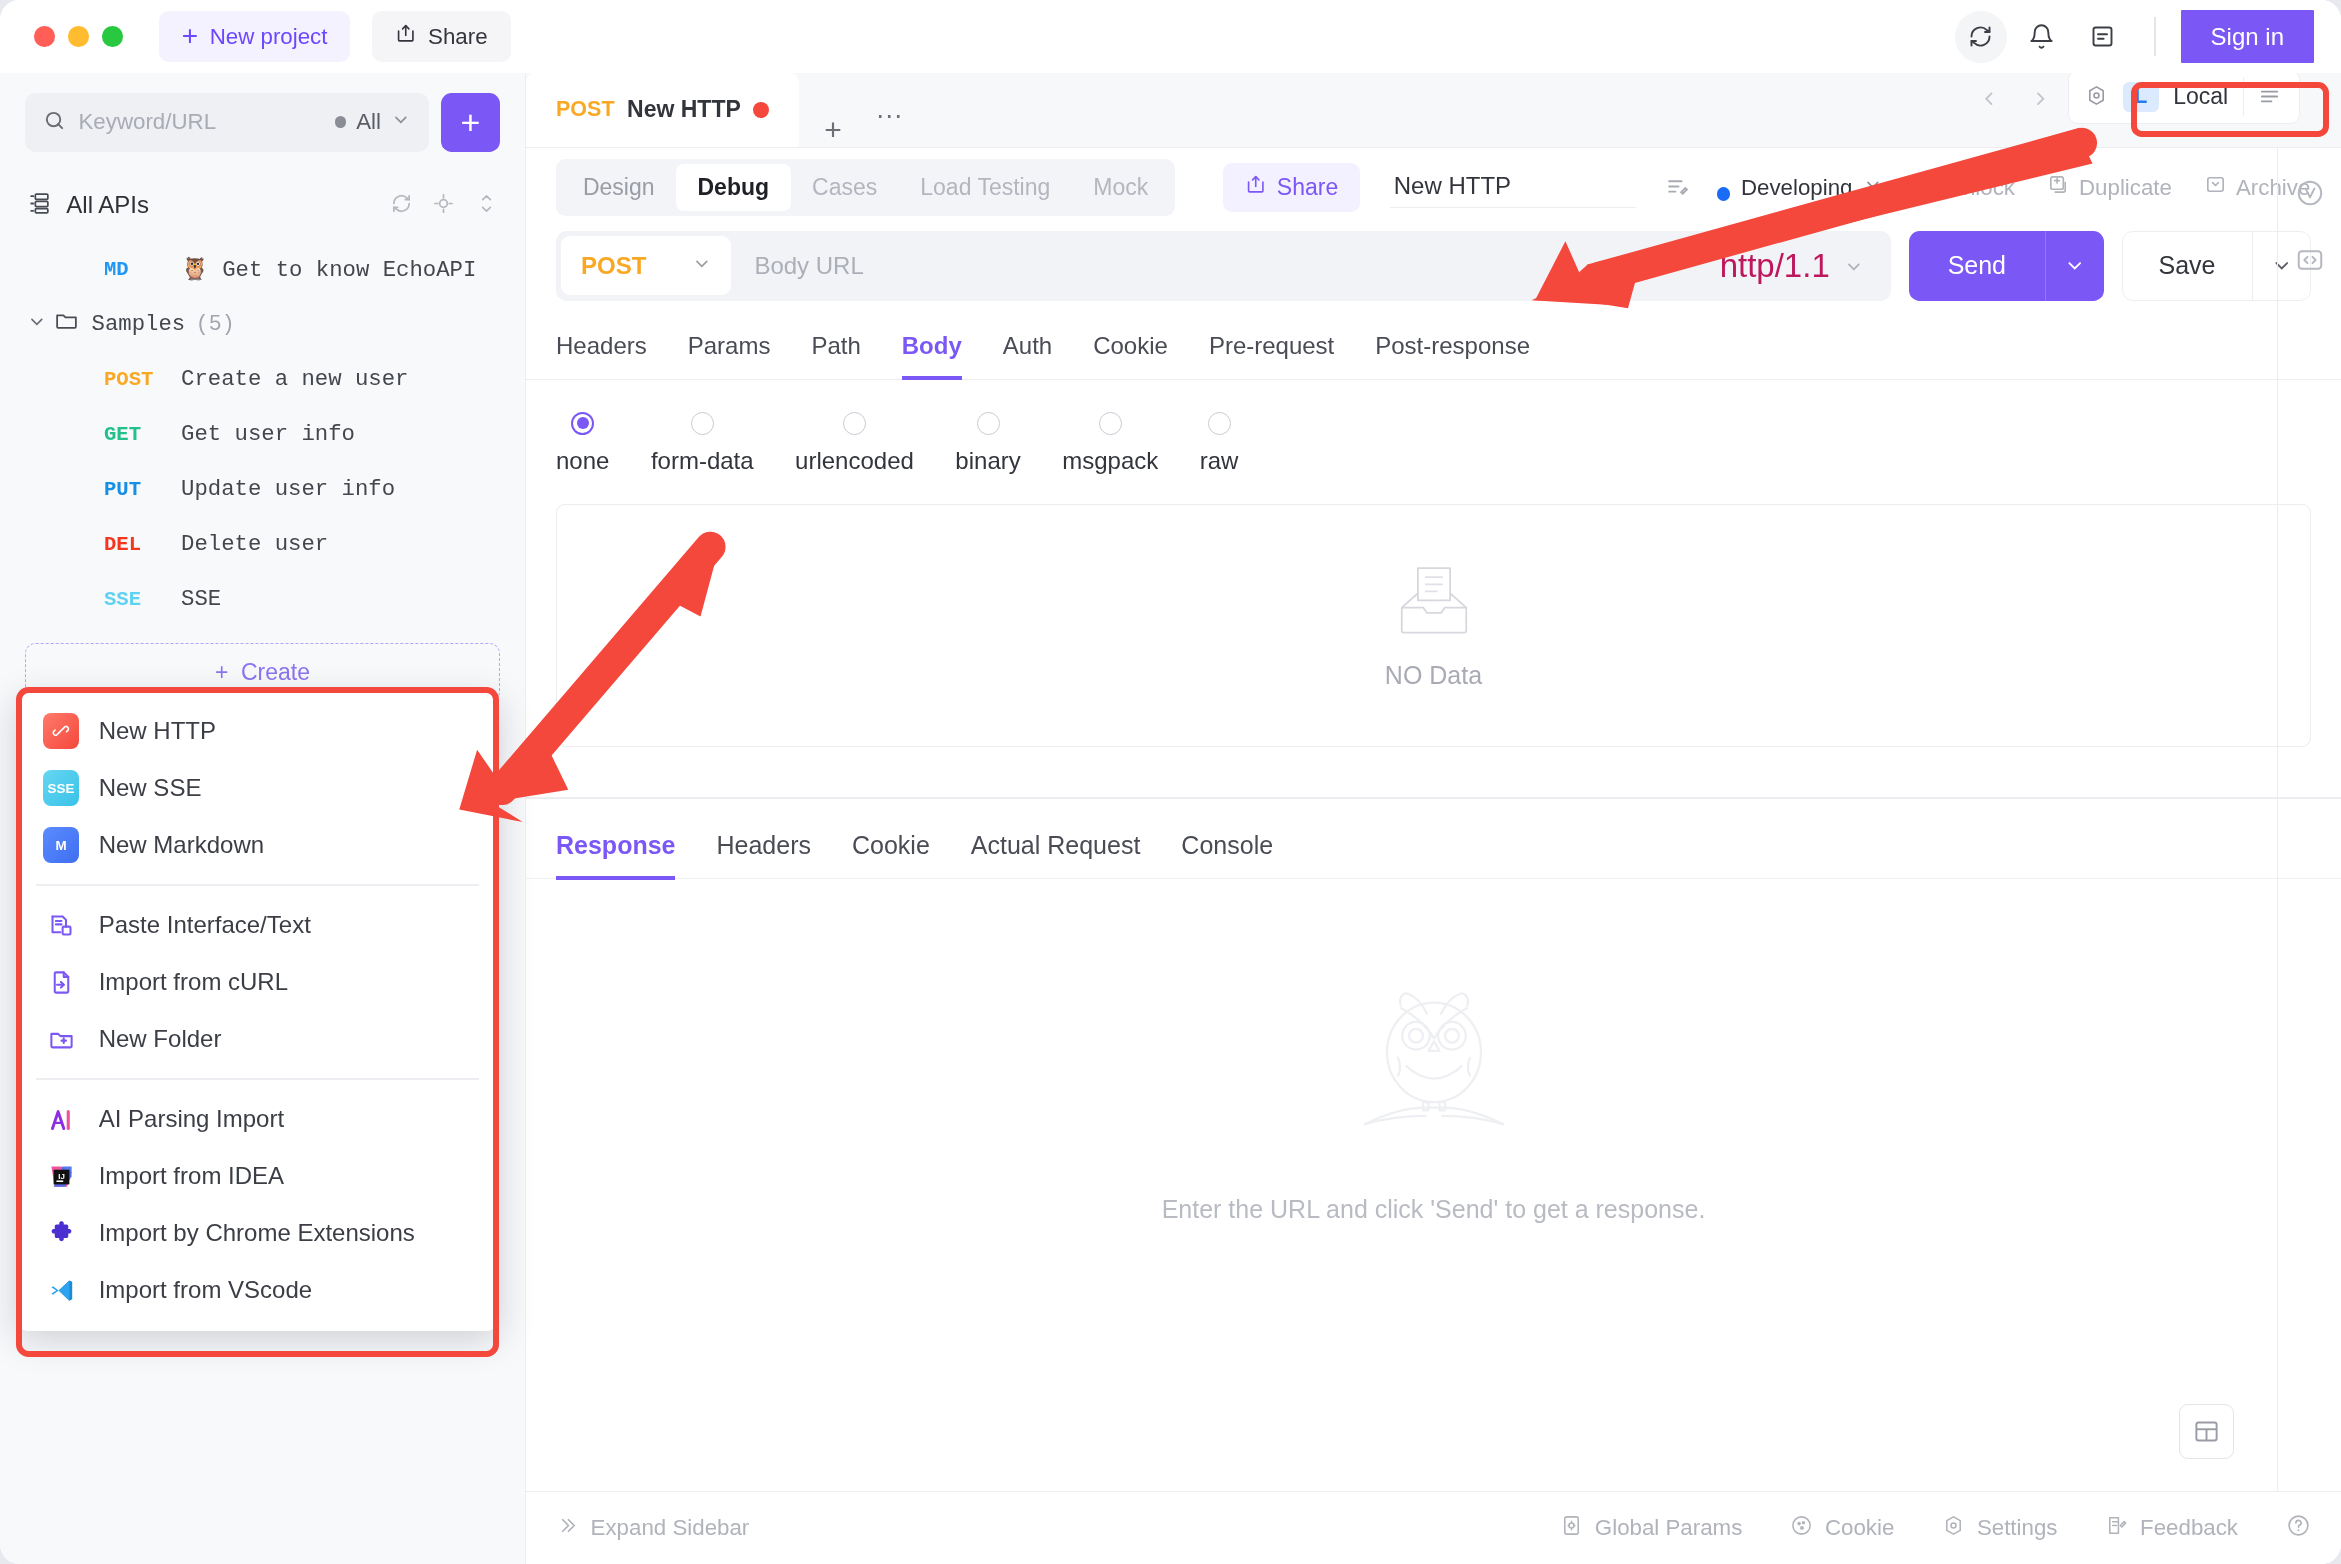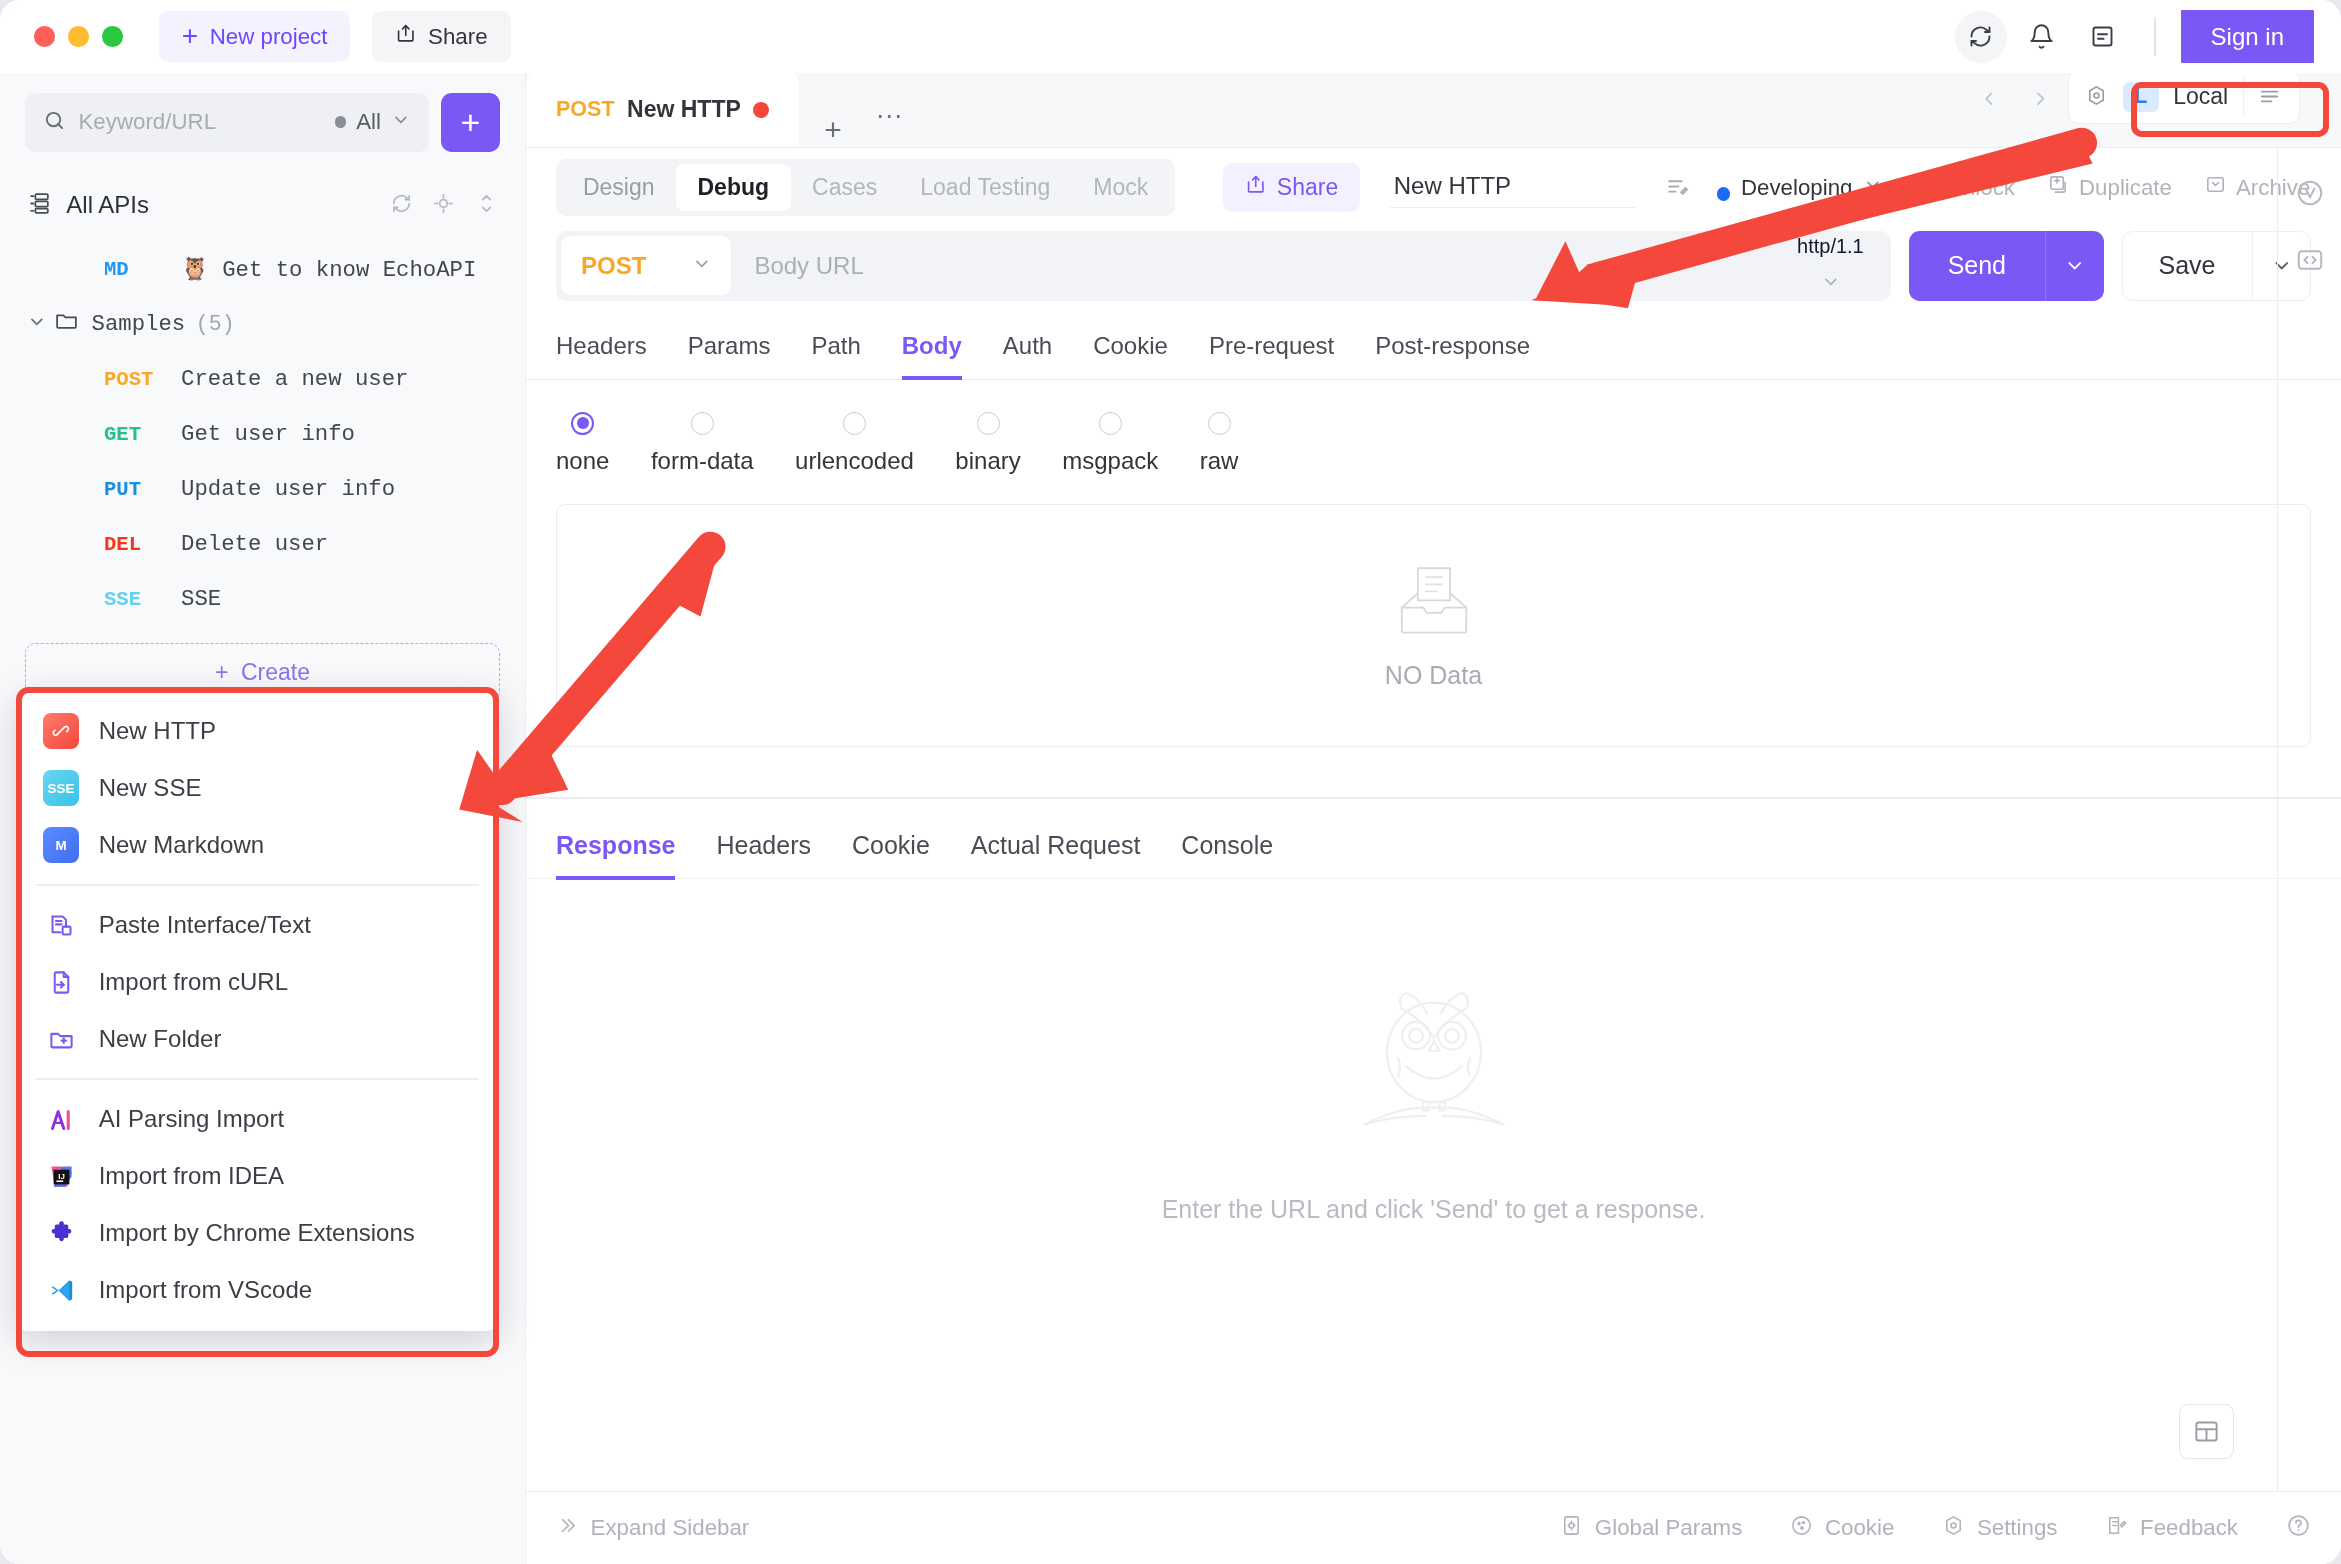--- a/index.html
+++ b/index.html
@@ -199,21 +199,21 @@
     flex: 1; height: 70px; background: #f2f3f7; border-radius: 10.7px;
     display: flex; align-items: center; padding: 5.4px;
   }
   .methodsel {
     width: 170px; height: 59px; background: #fff; border-radius: 9px;
     display: flex; align-items: center; justify-content: space-between;
     padding: 0 19.7px; cursor: pointer;
   }
   .methodsel .mtxt { color: #f9a825; font-weight: 700; font-size: 24px; }
   .urlinput { flex: 1; padding-left: 23px; font-size: 24px; color: #adafb8; }
-  .httpver { display: flex; align-items: center; gap: 14.3px; color: #0f172a; font-size: 20px; padding-right: 21.5px; cursor: pointer; flex-direction: column;}
+  .httpver { display: flex; align-items: center; gap: 14.3px; color: #be185d; font-size: 33px; padding-right: 21.5px; cursor: pointer;}
   .sendbtn {
     display: flex; align-items: stretch; background: #7b57f5; border-radius: 10.7px;
     color: #fff; height: 70px; overflow: hidden; cursor: pointer;
   }
   .sendbtn .lbl { display: flex; align-items: center; padding: 0 39px; font-size: 25px; }
   .sendbtn .car { display: flex; align-items: center; padding: 0 18px; border-left: 1.8px solid #9277f7; }
   .savebtn {
     display: flex; align-items: stretch; background: #fff; border: 1.8px solid #eceef2;
     border-radius: 10.7px; color: #33353c; height: 70px; overflow: hidden; cursor: pointer;
   }

